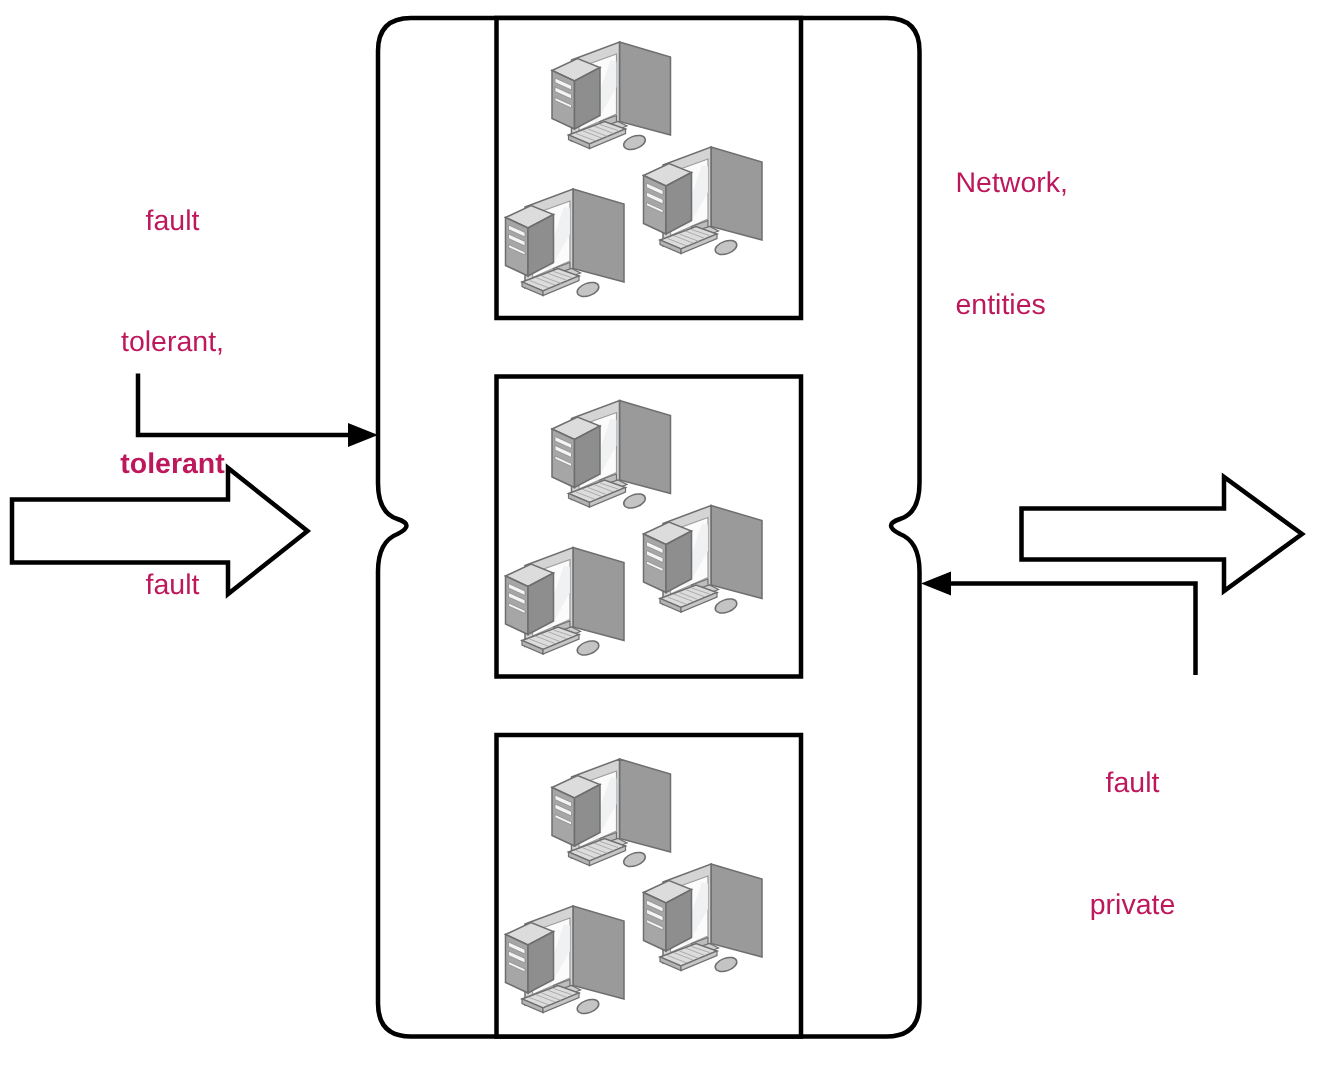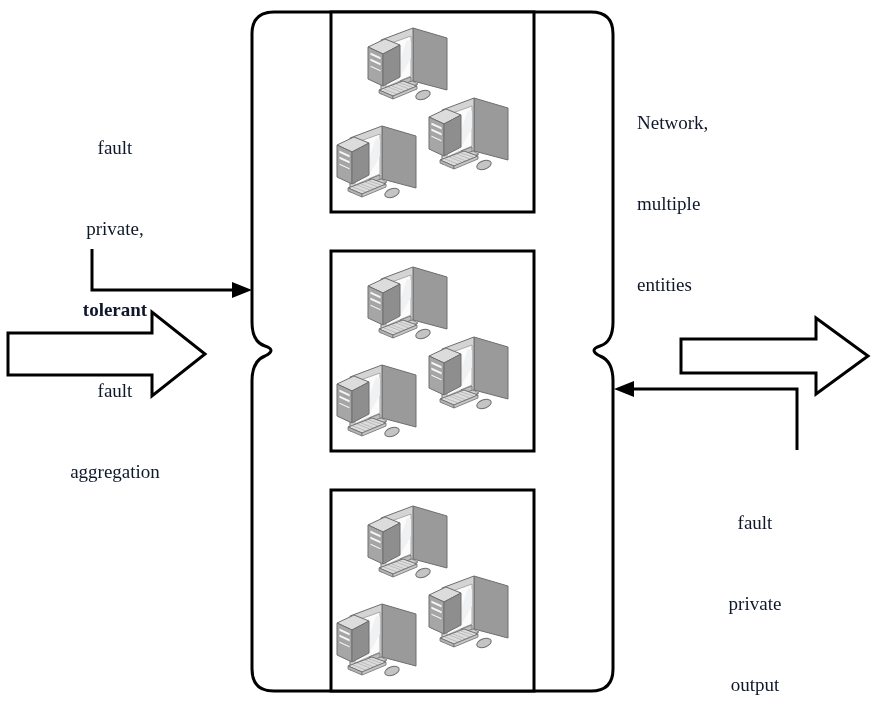--- a/index.html
+++ b/index.html
@@ -1,21 +1,21 @@
 <!DOCTYPE html>
 <html><head>
 <meta charset="utf-8">
 <style>
   html,body{margin:0;padding:0;background:#ffffff;}
   body{width:879px;height:713px;position:relative;overflow:hidden;
        font-family:"DejaVu Sans Mono","Liberation Mono",monospace;}
   #stage{position:absolute;left:0;top:0;width:879px;height:713px;}
   svg#diagram{position:absolute;left:0;top:0;width:879px;height:713px;display:block;}
-  .lbl{position:absolute;font-family:Liberation Serif, serif;
-       font-size:19px;line-height:27px;color:#0f172a;white-space:pre;}
+  .lbl{position:absolute;font-family:Liberation Sans, sans-serif;
+       font-size:19px;line-height:27px;color:#be185d;white-space:pre;}
   #label-input{left:0;top:80px;width:230px;text-align:center;}
   #label-network{left:637px;top:55px;width:220px;text-align:left;}
   #label-output{left:640px;top:455px;width:230px;text-align:center;}
   .bold{font-weight:bold;}
 </style>
 </head>
 <body>
 
 <div id="stage">
 
@@ -122,32 +122,29 @@
     </g>
 
     <g>
       <path d="M 797,450 L 797,389 L 632,389" fill="none" stroke="#000000" stroke-width="3"></path>
       <polygon points="614,389 634,381 634,397" fill="#000000"></polygon>
     </g>
   </svg>
 
   <div class="lbl" id="label-input">
     <div>fault</div>
-    <div>private,</div>
+    <div>tolerant,</div>
     <div class="bold">tolerant</div>
     <div>fault</div>
-    <div>aggregation</div>
   </div>
 
   <div class="lbl" id="label-network">
     <div>Network,</div>
-    <div>multiple</div>
     <div>entities</div>
   </div>
 
   <div class="lbl" id="label-output">
     <div>fault</div>
     <div>private</div>
-    <div>output</div>
     
   </div>
 
 </div>
 
 </body></html>

